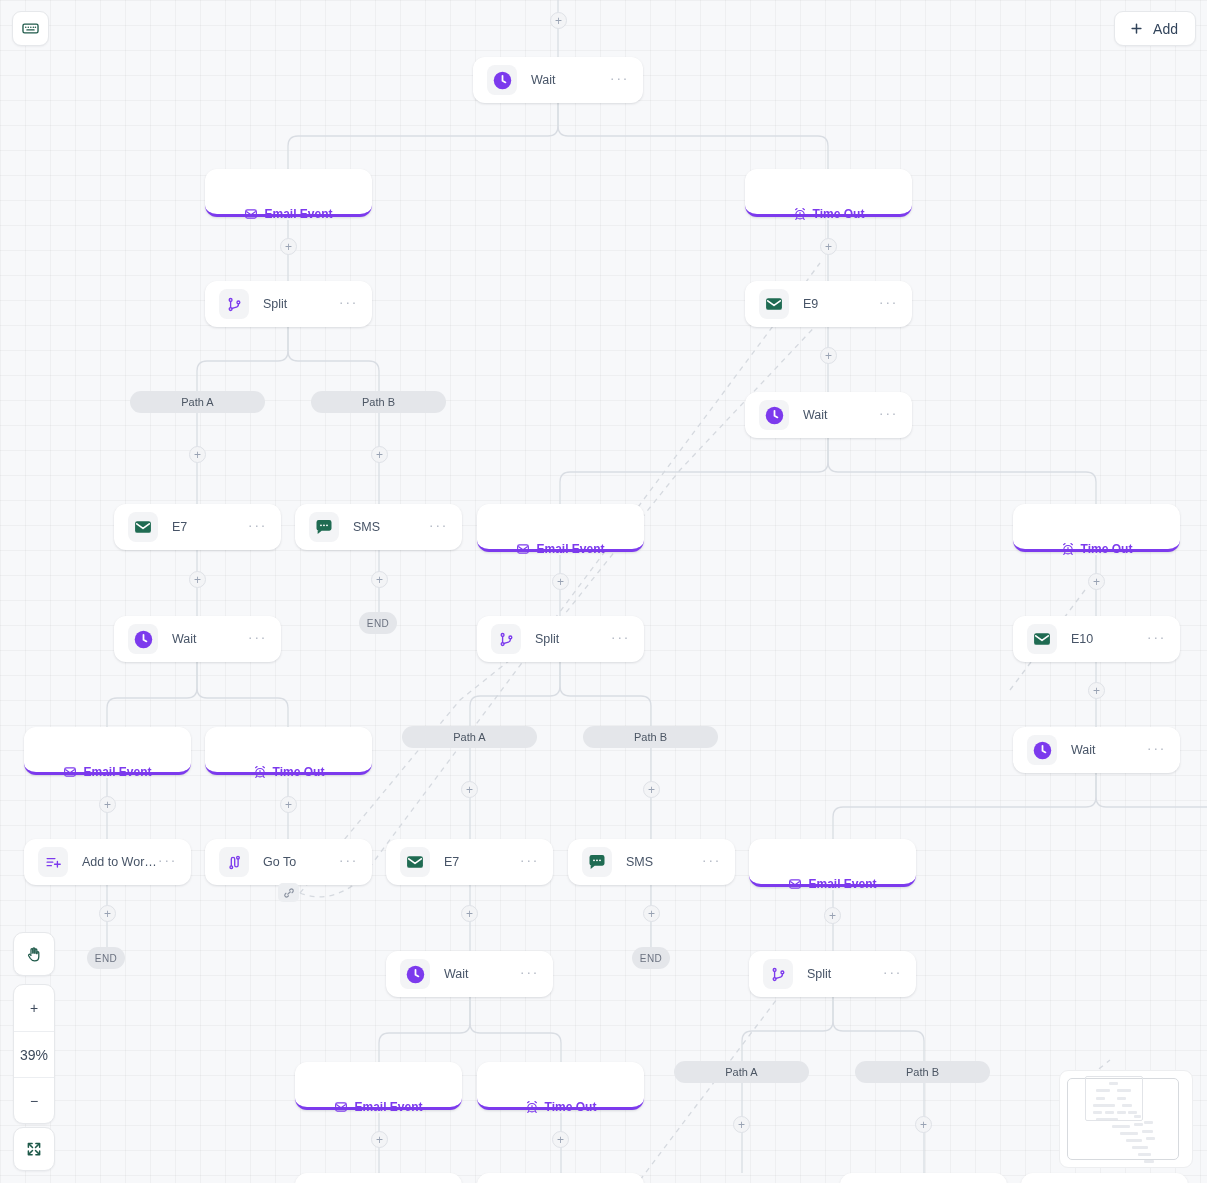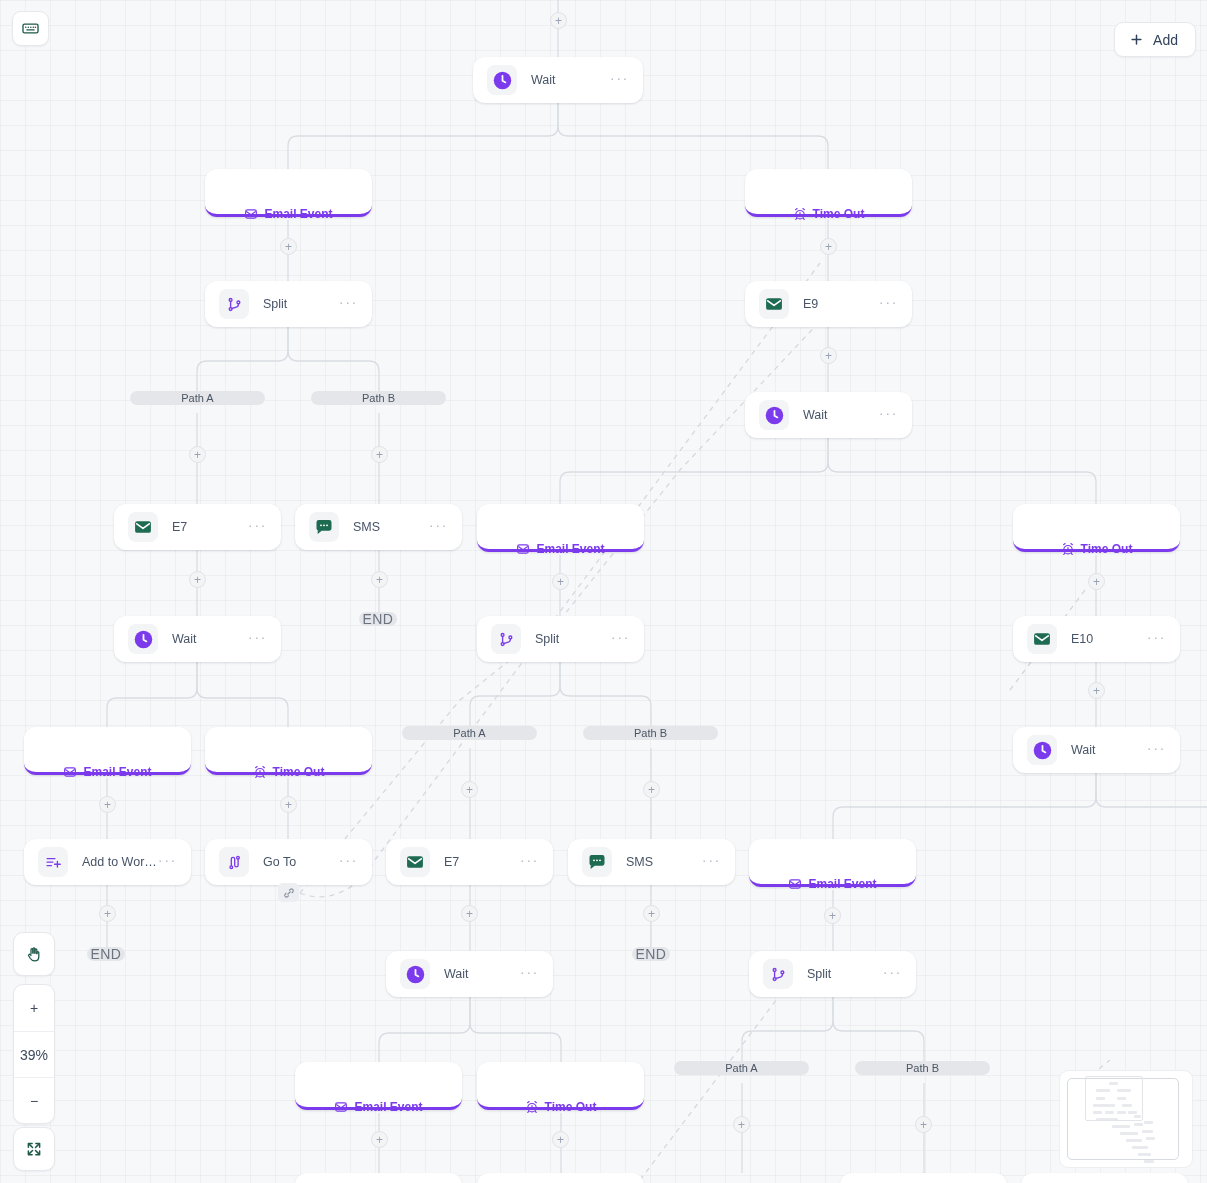--- a/index.html
+++ b/index.html
@@ -64,29 +64,29 @@
   .node.event .ev-sub {
     margin-top: 4px;
     font-size: 11.5px; color: #3f4754;
     white-space: nowrap; overflow: hidden; text-overflow: ellipsis;
     max-width: 100%;
   }
 
   
   .pill {
     position: absolute;
-    height: 14px;
+    height: 22px;
     border-radius: 11px;
     background: #e4e6ea;
     color: #4b5563;
     font-size: 11px;
     display: flex; align-items: center; justify-content: center;
     z-index: 4;
   }
-  .pill.end { width: 38px; font-size: 14px; color: #6b7280; letter-spacing: .4px; }
+  .pill.end { width: 38px; font-size: 10px; color: #6b7280; letter-spacing: .4px; }
 
   
   .plus {
     position: absolute;
     width: 17px; height: 17px; border-radius: 50%;
     background: #f3f4f6;
     border: 1px solid #dfe2e7;
     display: flex; align-items: center; justify-content: center;
     color: #98a2b3; font-size: 12px; line-height: 1;
     z-index: 6; cursor: pointer; user-select: none;
@@ -96,21 +96,21 @@
   .chrome-btn {
     position: absolute;
     background: #fff; border: 1px solid #e6e8eb; border-radius: 9px;
     display: flex; align-items: center; justify-content: center;
     box-shadow: 0 1px 2px rgba(16,24,40,0.05);
     z-index: 20; cursor: pointer;
   }
   #kbd-btn { left: 12px; top: 11px; width: 37px; height: 35px; }
   #add-btn {
     right: 11px; top: 11px; height: 35px; padding: 0 17px 0 14px;
-    gap: 9px; font-size: 14px; color: #31435a; font-weight: 500; margin-top: 11px;
+    gap: 9px; font-size: 14px; color: #31435a; font-weight: 500;
   }
 
   
   #pan-btn { left: 13px; top: 932px; width: 42px; height: 44px; border-radius: 10px; }
   #zoom-group {
     position: absolute; left: 13px; top: 984px; width: 42px;
     background: #fff; border: 1px solid #e6e8eb; border-radius: 10px;
     box-shadow: 0 1px 2px rgba(16,24,40,0.05);
     z-index: 20; overflow: hidden;
   }

